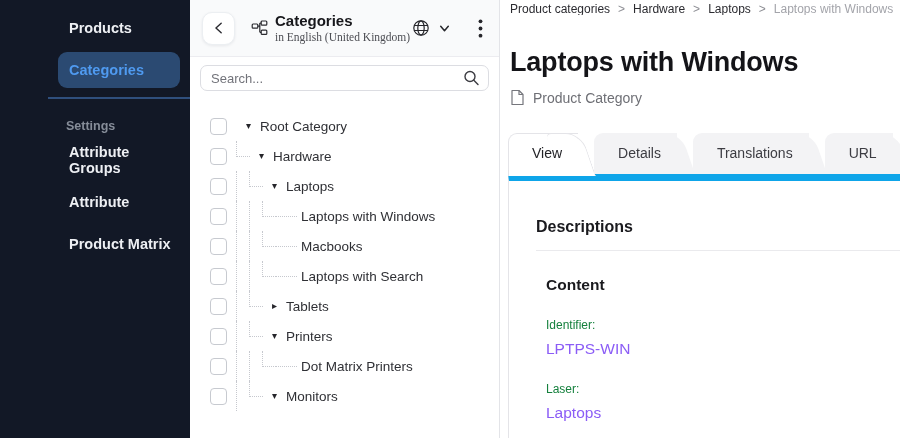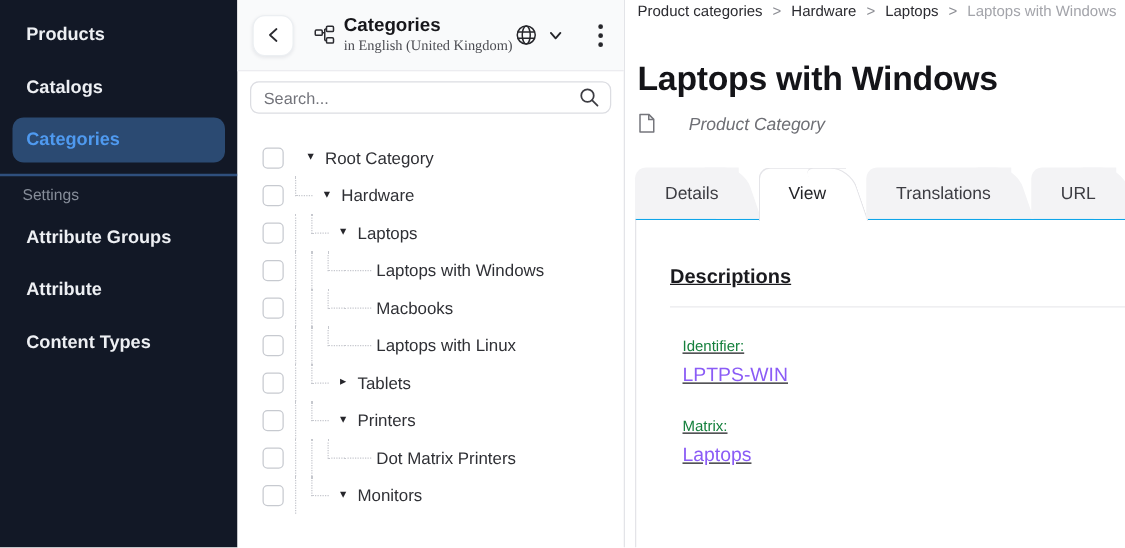--- a/index.html
+++ b/index.html
@@ -4,31 +4,31 @@
 <style>
   * { box-sizing: border-box; }
   html,body { margin:0; padding:0; overflow:hidden; }
   body {
     width:900px; height:438px; background:#fff; display:flex;
     font-family:"Liberation Sans","DejaVu Sans",sans-serif;
     color:#1b1b1f; -webkit-font-smoothing:antialiased;
   }
 
   
-  #sidebar { width:190px; flex-shrink:0; background:#121826; color:#edeff3; }
+  #sidebar { width:190px; flex-shrink:0; background:#121826; color:#edeff3;padding-left:48px; }
   #side-main { padding-top:10px; }
   .side-item {
     height:36px; margin:0 10px 6px; padding-left:11px; border-radius:9px;
     display:flex; align-items:center; font-size:14.5px; font-weight:700;
     color:#edeff3; cursor:pointer;
   }
   .side-item.active { background:#2b4a72; color:#4f9af0; }
   .side-divider { height:2px; background:#2f4f7d; margin-top:9px; }
   .side-section-label {
-    margin:8px 0 0 18px; font-size:12.5px; font-weight:400; color:#868d99;
+    margin:20px 0 0 18px; font-size:12.5px; font-weight:700; color:#868d99;
   }
   #side-settings { margin-top:9px; }
 
   
   #panel {
     width:310px; flex-shrink:0; background:#fff;
     border-right:1px solid #e3e4e8; display:flex; flex-direction:column;
   }
   .panel-header {
     height:57px; flex-shrink:0; display:flex; align-items:center;
@@ -88,74 +88,71 @@
     font-size:12px; white-space:nowrap; overflow:hidden;
   }
   .crumb-link {
     color:#2b2b30; cursor:pointer;
     text-decoration:underline dotted; text-underline-offset:3px; text-decoration-thickness:1px;
   }
   .crumb-sep { color:#8d8e94; }
   .crumb-current { color:#a3a4aa; }
 
   .page-title { margin-top:32px; font-size:27px; font-weight:700; color:#141418; letter-spacing:-.2px; }
-  .page-sub { margin-top:11px; display:flex; align-items:center; gap:26px; font-size:14px; color:#6e6f75;font-style:italic; }
+  .page-sub { margin-top:11px; display:flex; align-items:center; gap:8px; font-size:14px; color:#6e6f75; }
 
   .tabs { display:flex; margin:27px 0 0 -2px; height:41px; position:relative; z-index:2; }
   .tab { position:relative; cursor:pointer; margin-right:-2px; }
   .tab-bg-l { position:absolute; left:0; top:0; bottom:0; right:18px; background:#f3f3f5; border-radius:9px 0 0 0; }
   .tab-bg-r {
     position:absolute; right:0; top:0; bottom:0; width:36px; background:#f3f3f5;
     border-radius:6px 16px 0 0; transform:skewX(19deg); transform-origin:0 100%;
   }
   .tab-label { position:relative; z-index:3; display:block; padding:0 34px 0 24px; line-height:41px; font-size:14px; color:#3c3c42; }
   .tab.active .tab-label { color:#242428; }
   .tab.active .tab-bg-l { background:#fff; border:1px solid #e4e4e8; border-right:none; border-bottom:none; bottom:-2px; }
   .tab.active .tab-bg-r { background:#fff; border:1px solid #e4e4e8; border-left:none; border-bottom:none; bottom:-2px; }
 
   .card {
-    flex:1; margin-left:-2px; border-top:1px solid #0ea5e9; border-left:1px solid #e4e4e8;
-    padding:37px 0 16px 27px; position:relative; z-index:1; background:#fff;text-decoration:underline;
+    flex:1; margin-left:-2px; border-top:7px solid #0ea5e9; border-left:1px solid #e4e4e8;
+    padding:37px 0 16px 27px; position:relative; z-index:1; background:#fff;
   }
   .section-title { font-size:16px; font-weight:700; color:#1a1a1e; }
   .section-divider { margin-top:14px; border-top:1px solid #eaeaed; }
   .card-inner { padding-left:10px; }
   .subsection-title { margin-top:25px; font-size:15.5px; font-weight:700; color:#1a1a1e; }
   .field { margin-top:0; }
   .field-label { margin-top:24px; font-size:12px; color:#15803d; }
   .field-value { margin-top:8px; font-size:15.5px; color:#8b5cf6; }
 
   svg { display:block; }
 </style>
 </head>
 <body>
 
 <aside id="sidebar">
   <nav id="side-main">
       <div class="side-item">
         <span>Products</span>
       </div>
-      <div class="side-item">
-        <span>Catalogs</span>
-      </div>
       <div class="side-item active">
         <span>Categories</span>
       </div>
     </nav>
   <div class="side-divider"></div>
   <div class="side-section-label">Settings</div>
   <nav id="side-settings">
       <div class="side-item">
         <span>Attribute Groups</span>
       </div>
       <div class="side-item">
         <span>Attribute</span>
       </div>
       <div class="side-item">
-        <span>Content Types</span>
+        <span>Product Matrix</span>
       </div>
     </nav>
 </aside>
 
 <section id="panel">
   <div class="panel-header">
     <div class="back-btn">
       <span>
         <svg width="14" height="14" viewBox="0 0 16 16">
             <path d="M10.5 2.5 L4.5 8 L10.5 13.5" fill="none" stroke="#2b2b30" stroke-width="1.6" stroke-linecap="round" stroke-linejoin="round"></path>
@@ -262,21 +259,21 @@
         <span class="tree-label">Macbooks</span>
       </div>
       <div class="tree-row">
         <span class="cbx"></span>
         <div class="guides">
           <span class="guide line"></span>
           <span class="guide line"></span>
           <span class="guide elbow"></span>
         </div>
         <span class="guide-ext"></span>
-        <span class="tree-label">Laptops with Linux</span>
+        <span class="tree-label">Laptops with Search</span>
       </div>
       <div class="tree-row">
         <span class="cbx"></span>
         <div class="guides">
           <span class="guide line"></span>
           <span class="guide elbow"></span>
         </div>
         <span class="arrow-slot">
           <span class="tree-arrow">▸</span>
         </span>
@@ -332,51 +329,52 @@
     <span>
       <svg width="15" height="17" viewBox="0 0 15 17" fill="none" stroke="#75767c" stroke-width="1.2">
         <path d="M2 1.5 h7 l4 4 v10 h-11 z" stroke-linejoin="round"></path>
         <path d="M9 1.5 v4 h4"></path>
       </svg>
     </span>
     <span>Product Category</span>
   </div>
 
   <div class="tabs" id="tabs">
+      <div class="tab active">
+        <span class="tab-bg-l"></span>
+        <span class="tab-bg-r"></span>
+        <span class="tab-label">View</span>
+      </div>
       <div class="tab">
         <span class="tab-bg-l"></span>
         <span class="tab-bg-r"></span>
         <span class="tab-label">Details</span>
       </div>
-      <div class="tab active">
-        <span class="tab-bg-l"></span>
-        <span class="tab-bg-r"></span>
-        <span class="tab-label">View</span>
-      </div>
       <div class="tab">
         <span class="tab-bg-l"></span>
         <span class="tab-bg-r"></span>
         <span class="tab-label">Translations</span>
       </div>
       <div class="tab">
         <span class="tab-bg-l"></span>
         <span class="tab-bg-r"></span>
         <span class="tab-label">URL</span>
       </div>
     </div>
 
   <div class="card">
     <div class="section-title">Descriptions</div>
     <div class="section-divider"></div>
     <div class="card-inner">
+      <div class="subsection-title">Content</div>
       <div id="fields">
           <div class="field">
             <div class="field-label">Identifier:</div>
             <div class="field-value">LPTPS-WIN</div>
           </div>
           <div class="field">
-            <div class="field-label">Matrix:</div>
+            <div class="field-label">Laser:</div>
             <div class="field-value">Laptops</div>
           </div>
         </div>
     </div>
   </div>
 </main>
 
 </body></html>

